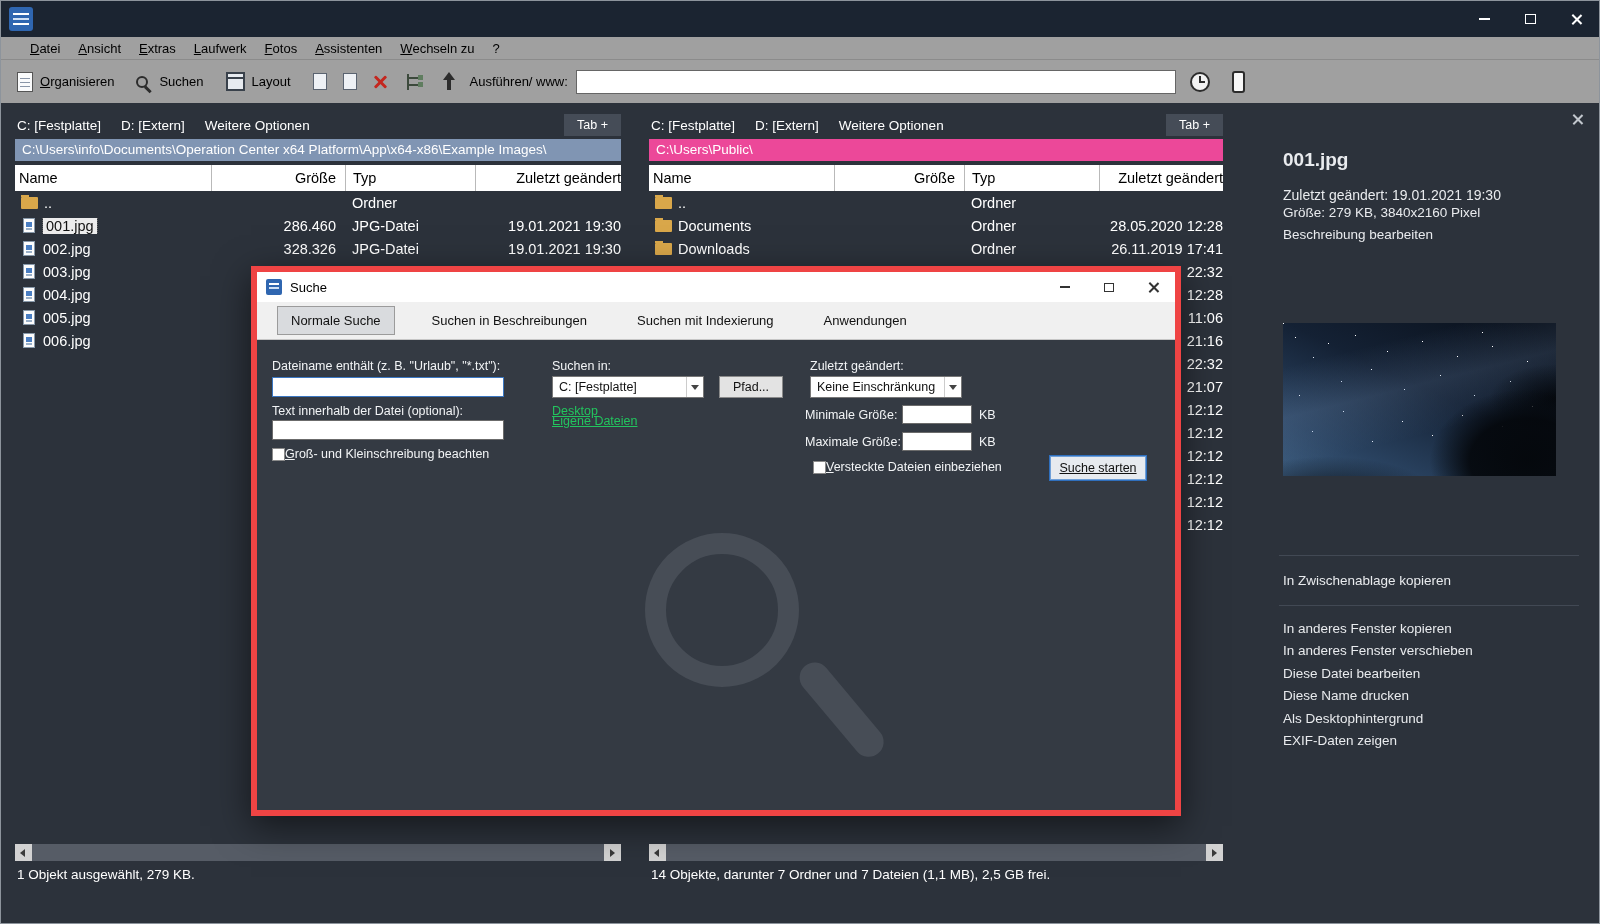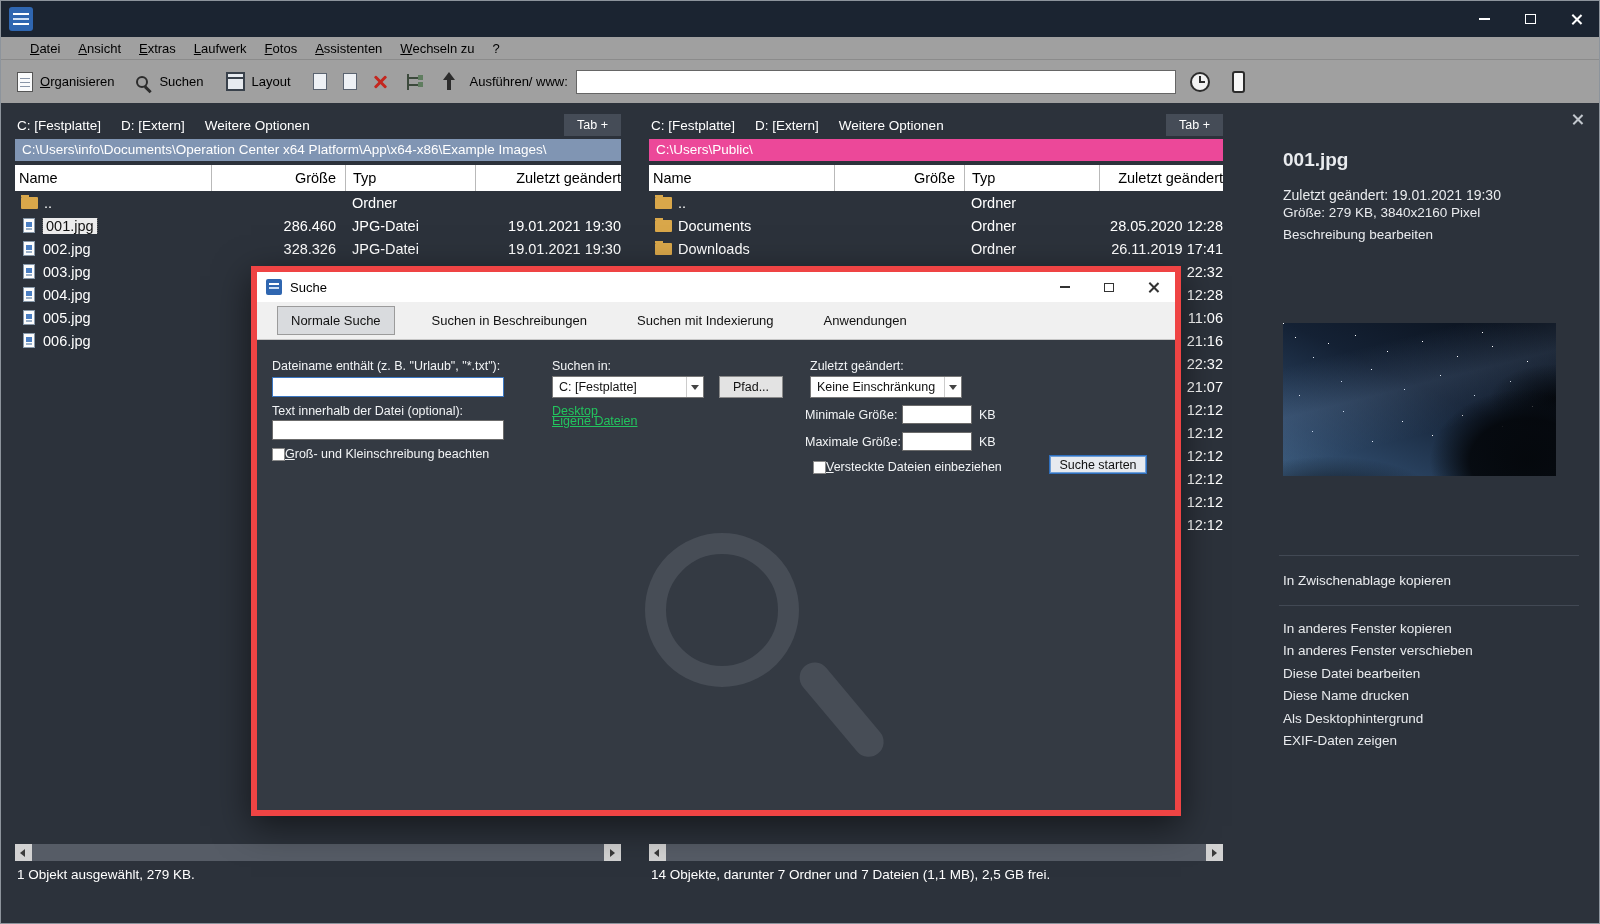--- a/index.html
+++ b/index.html
@@ -497,21 +497,21 @@
       <div class="dlg-label" style="left:548px; top:68px; width:90px; text-align:right;">Minimale Größe:</div>
       <input class="dlg-input" style="left: 645px; top: 65px; width: 70px; height: 19px;" type="text" value="">
       <div class="dlg-label" style="left:722px; top:68px;">KB</div>
       <div class="dlg-label" style="left:548px; top:95px; width:90px; text-align:right;">Maximale Größe:</div>
       <input class="dlg-input" style="left: 645px; top: 92px; width: 70px; height: 19px;" type="text" value="">
       <div class="dlg-label" style="left:722px; top:95px;">KB</div>
       <div class="dlg-check" style="left:556px; top:120px;">
         <span class="checkbox"></span>
         <span><u>V</u>ersteckte Dateien einbeziehen</span>
       </div>
-      <div class="dlg-button default" style="left:792px; top:115px; width:98px; height:19px;">Suche starten</div>
+      <div class="dlg-button default" style="left:792px; top:115px; width:98px; height:26px;text-decoration:underline;">Suche starten</div>
 
       <div class="mag-circle"></div>
       <div class="mag-handle"></div>
     </div>
   </div>
 
 
 </div>
 
 </body></html>

